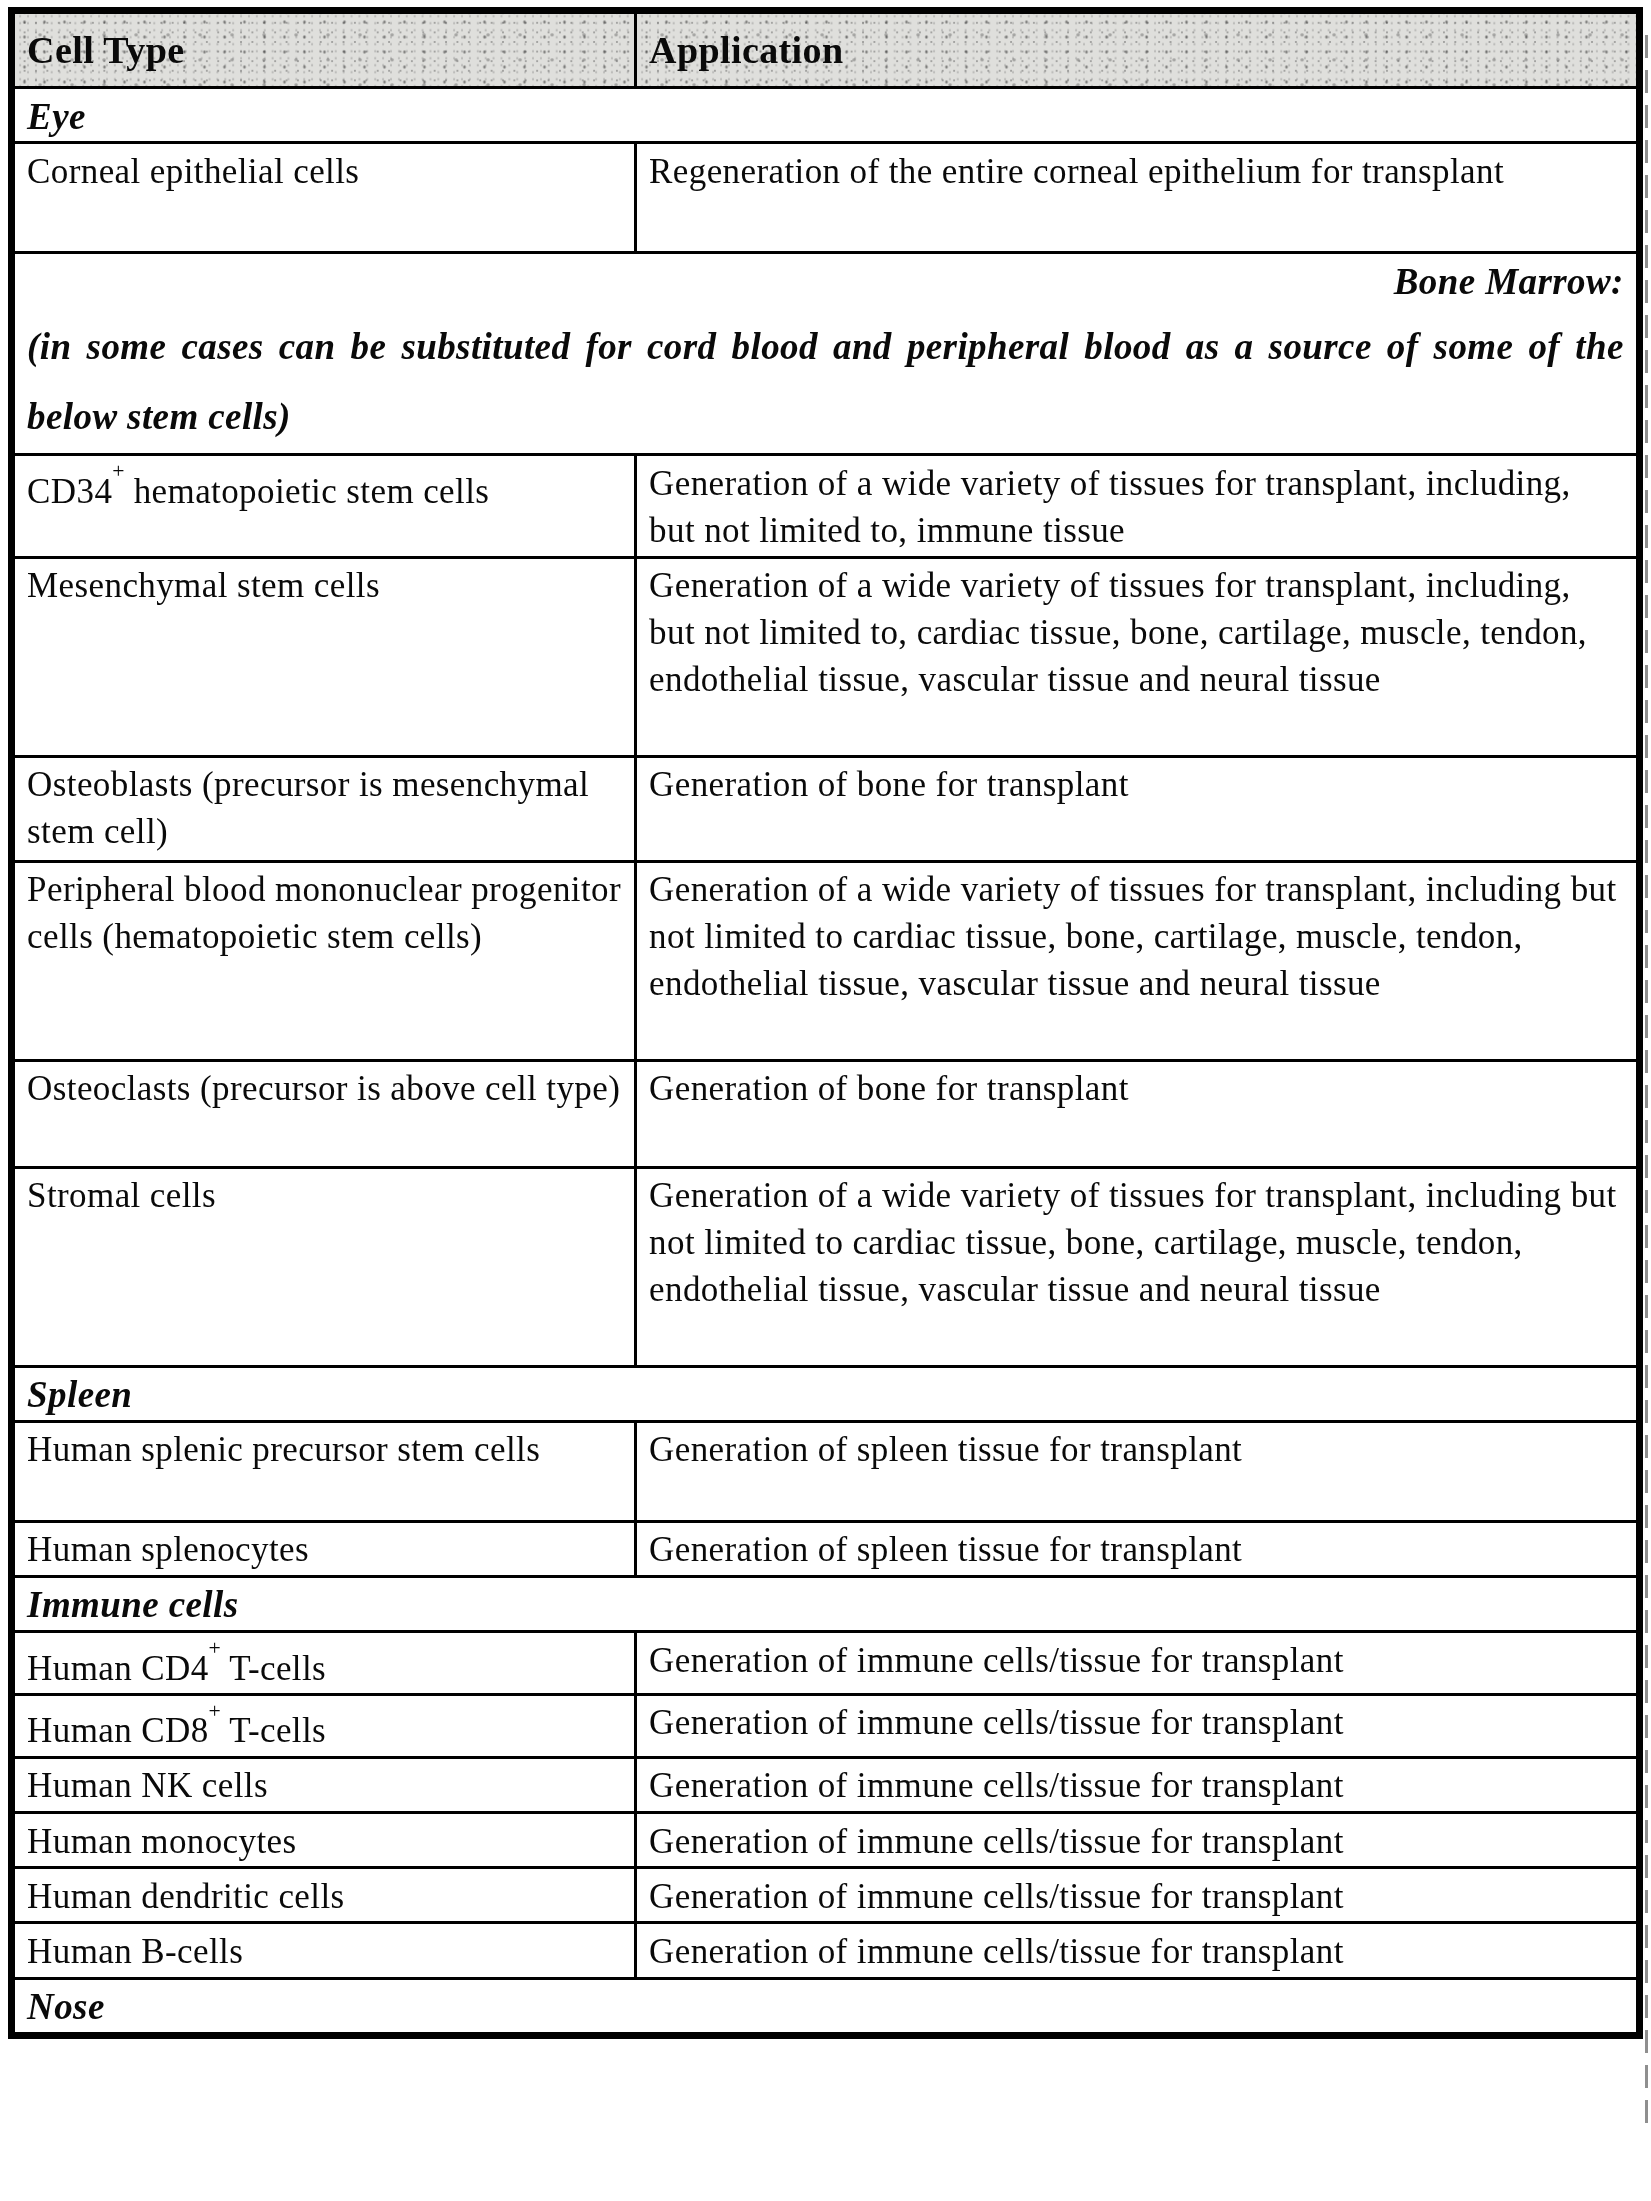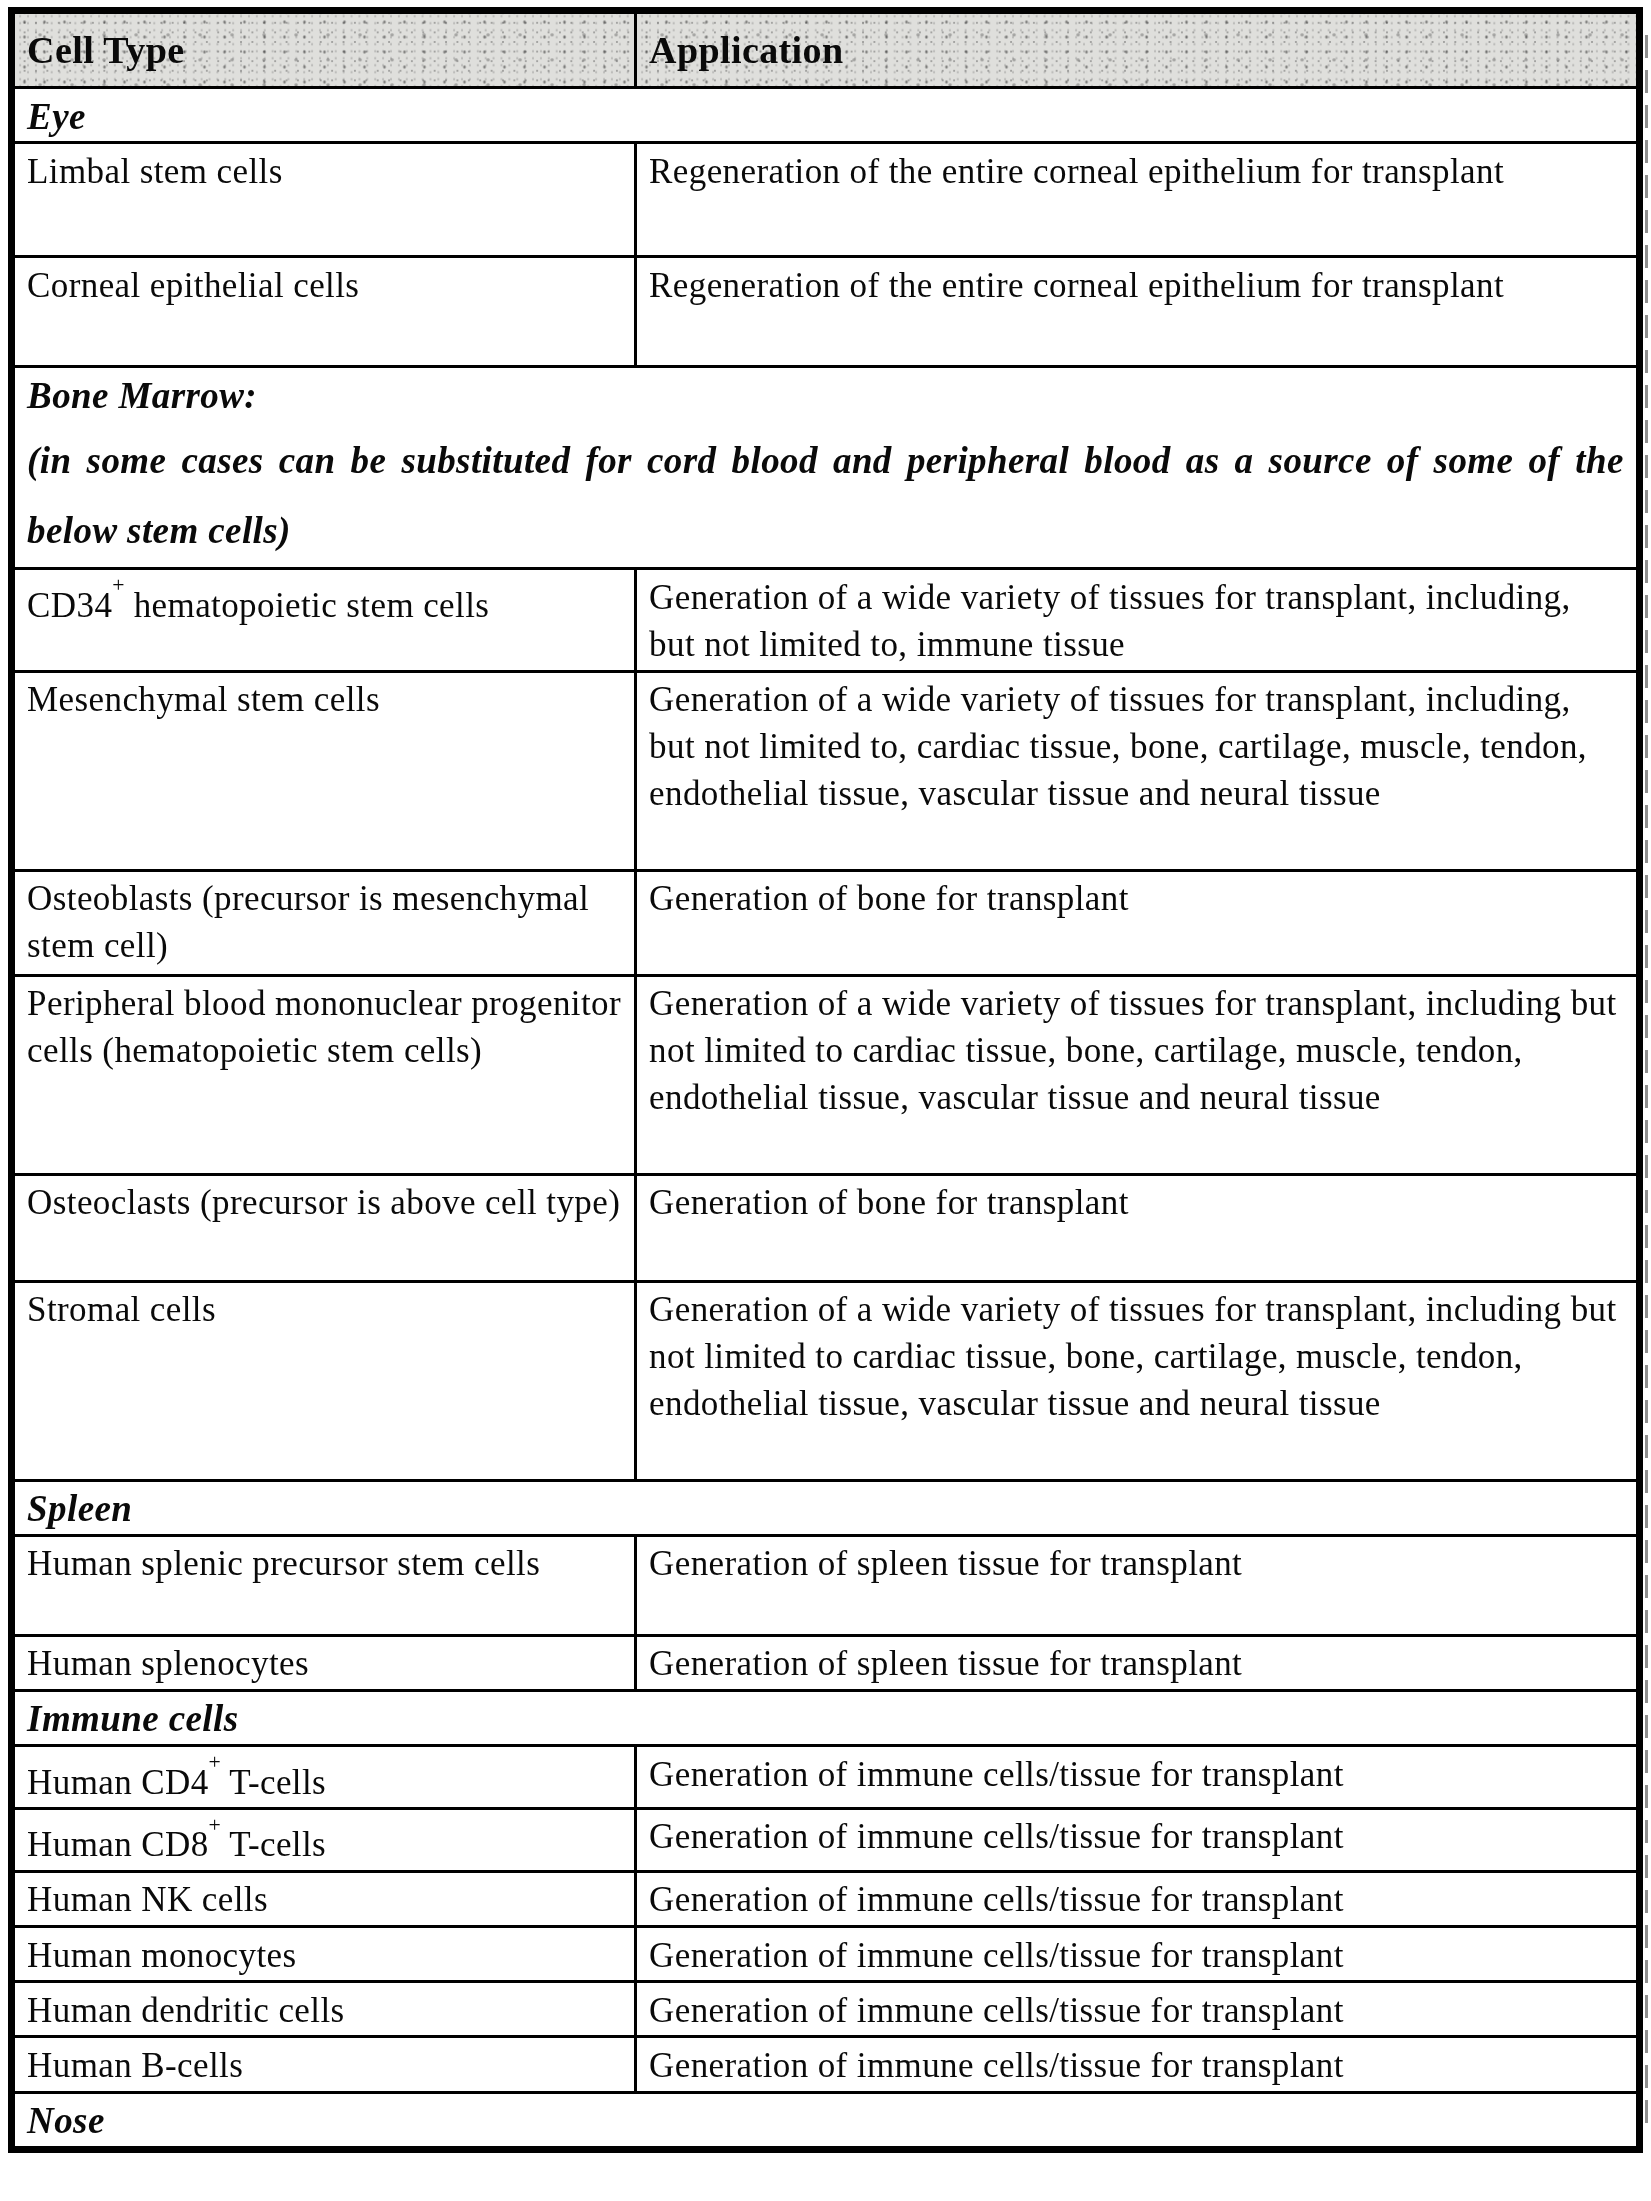--- a/index.html
+++ b/index.html
@@ -64,21 +64,21 @@
     font-style: italic;
     font-size: 37px;
     padding-left: 12.2px;
   }
   .section-note {
     display: block;
     text-align: justify;
     margin-top: 7px;
     line-height: 70px;
   }
-  .section-label-line { display: block; }
+  .section-label-line { display: block; text-align: right; }
   .sup {
     font-size: 0.62em;
     position: relative;
     top: -0.55em;
     letter-spacing: 0;
   }
 </style>
 </head>
 <body>
 
@@ -93,24 +93,20 @@
   <tbody>
       <tr class="r-header" style="height:77px">
     <td>Cell Type</td>
     <td>Application</td>
   </tr>
 
   <tr class="r-section" style="height:54px">
     <td colspan="2">Eye</td>
   </tr>
 
-  <tr style="height:114px">
-    <td>Limbal stem cells</td>
-    <td>Regeneration of the entire corneal epithelium for transplant</td>
-  </tr>
 
   <tr style="height:110px">
     <td>Corneal epithelial cells</td>
     <td>Regeneration of the entire corneal epithelium for transplant</td>
   </tr>
 
   <tr class="r-section" style="height:154px">
     <td colspan="2">
       <span class="section-label-line">Bone Marrow:</span>
       <span class="section-note">(in some cases can be substituted for cord blood and peripheral blood as a source of some of the below stem cells)</span>

